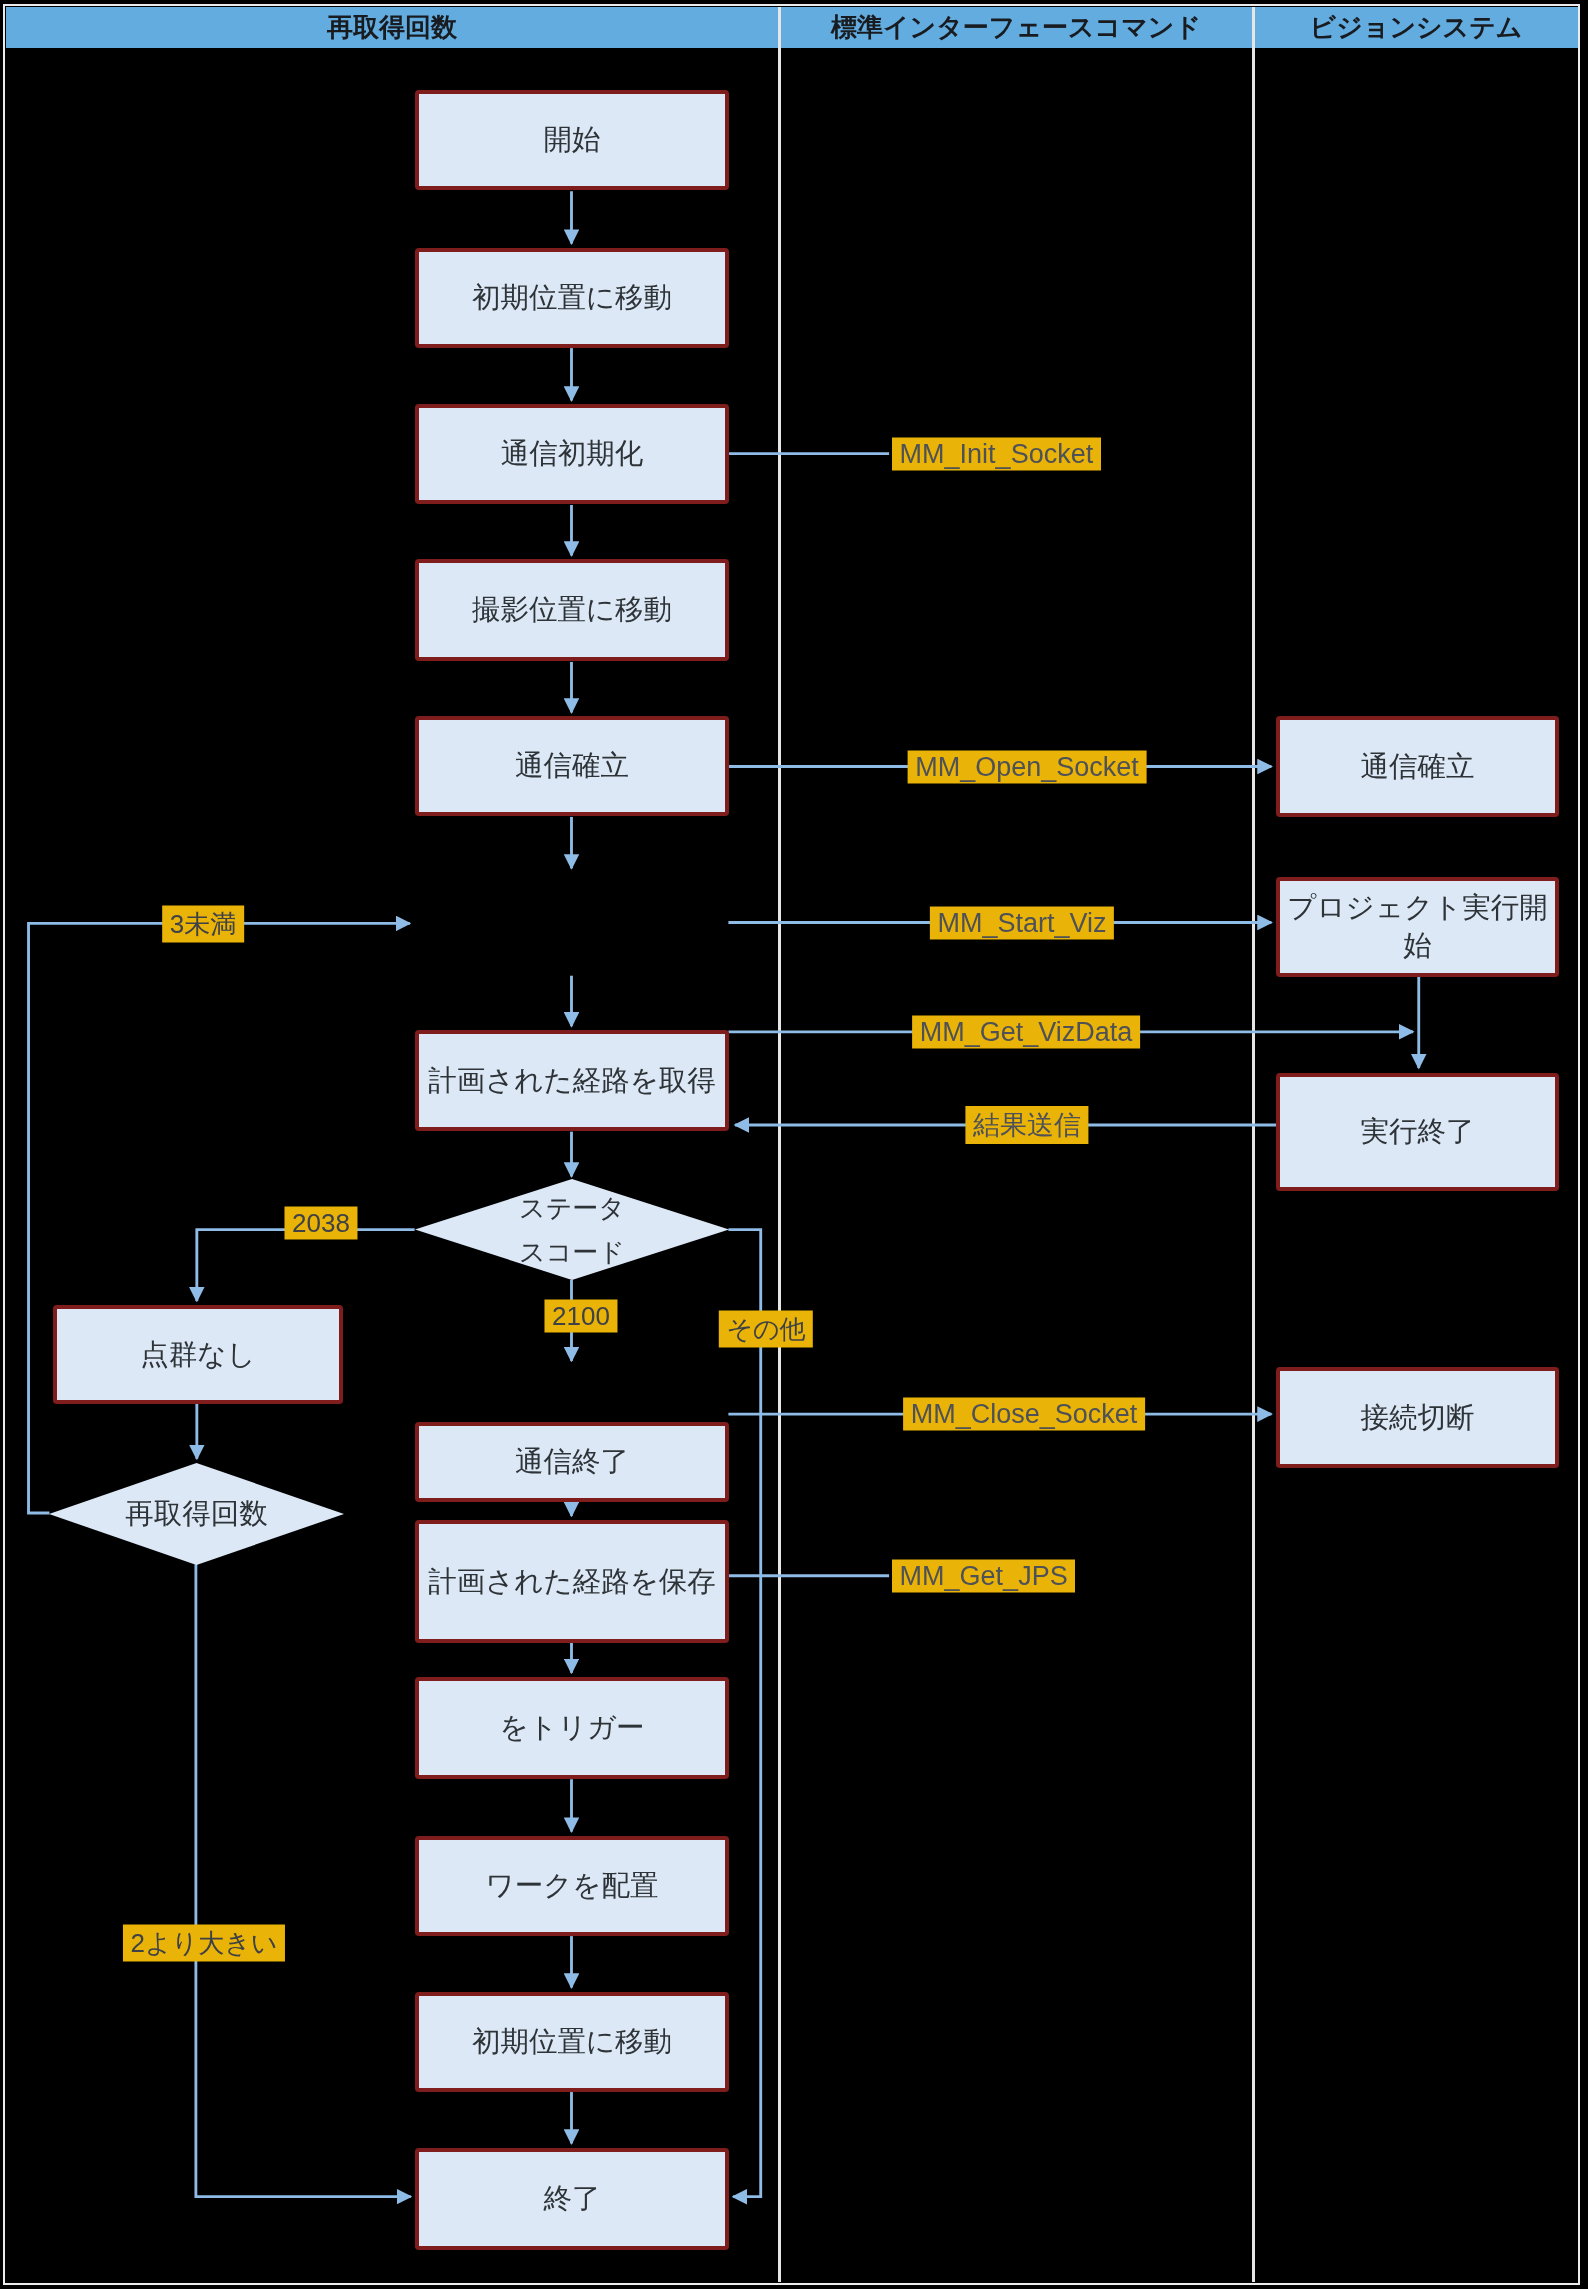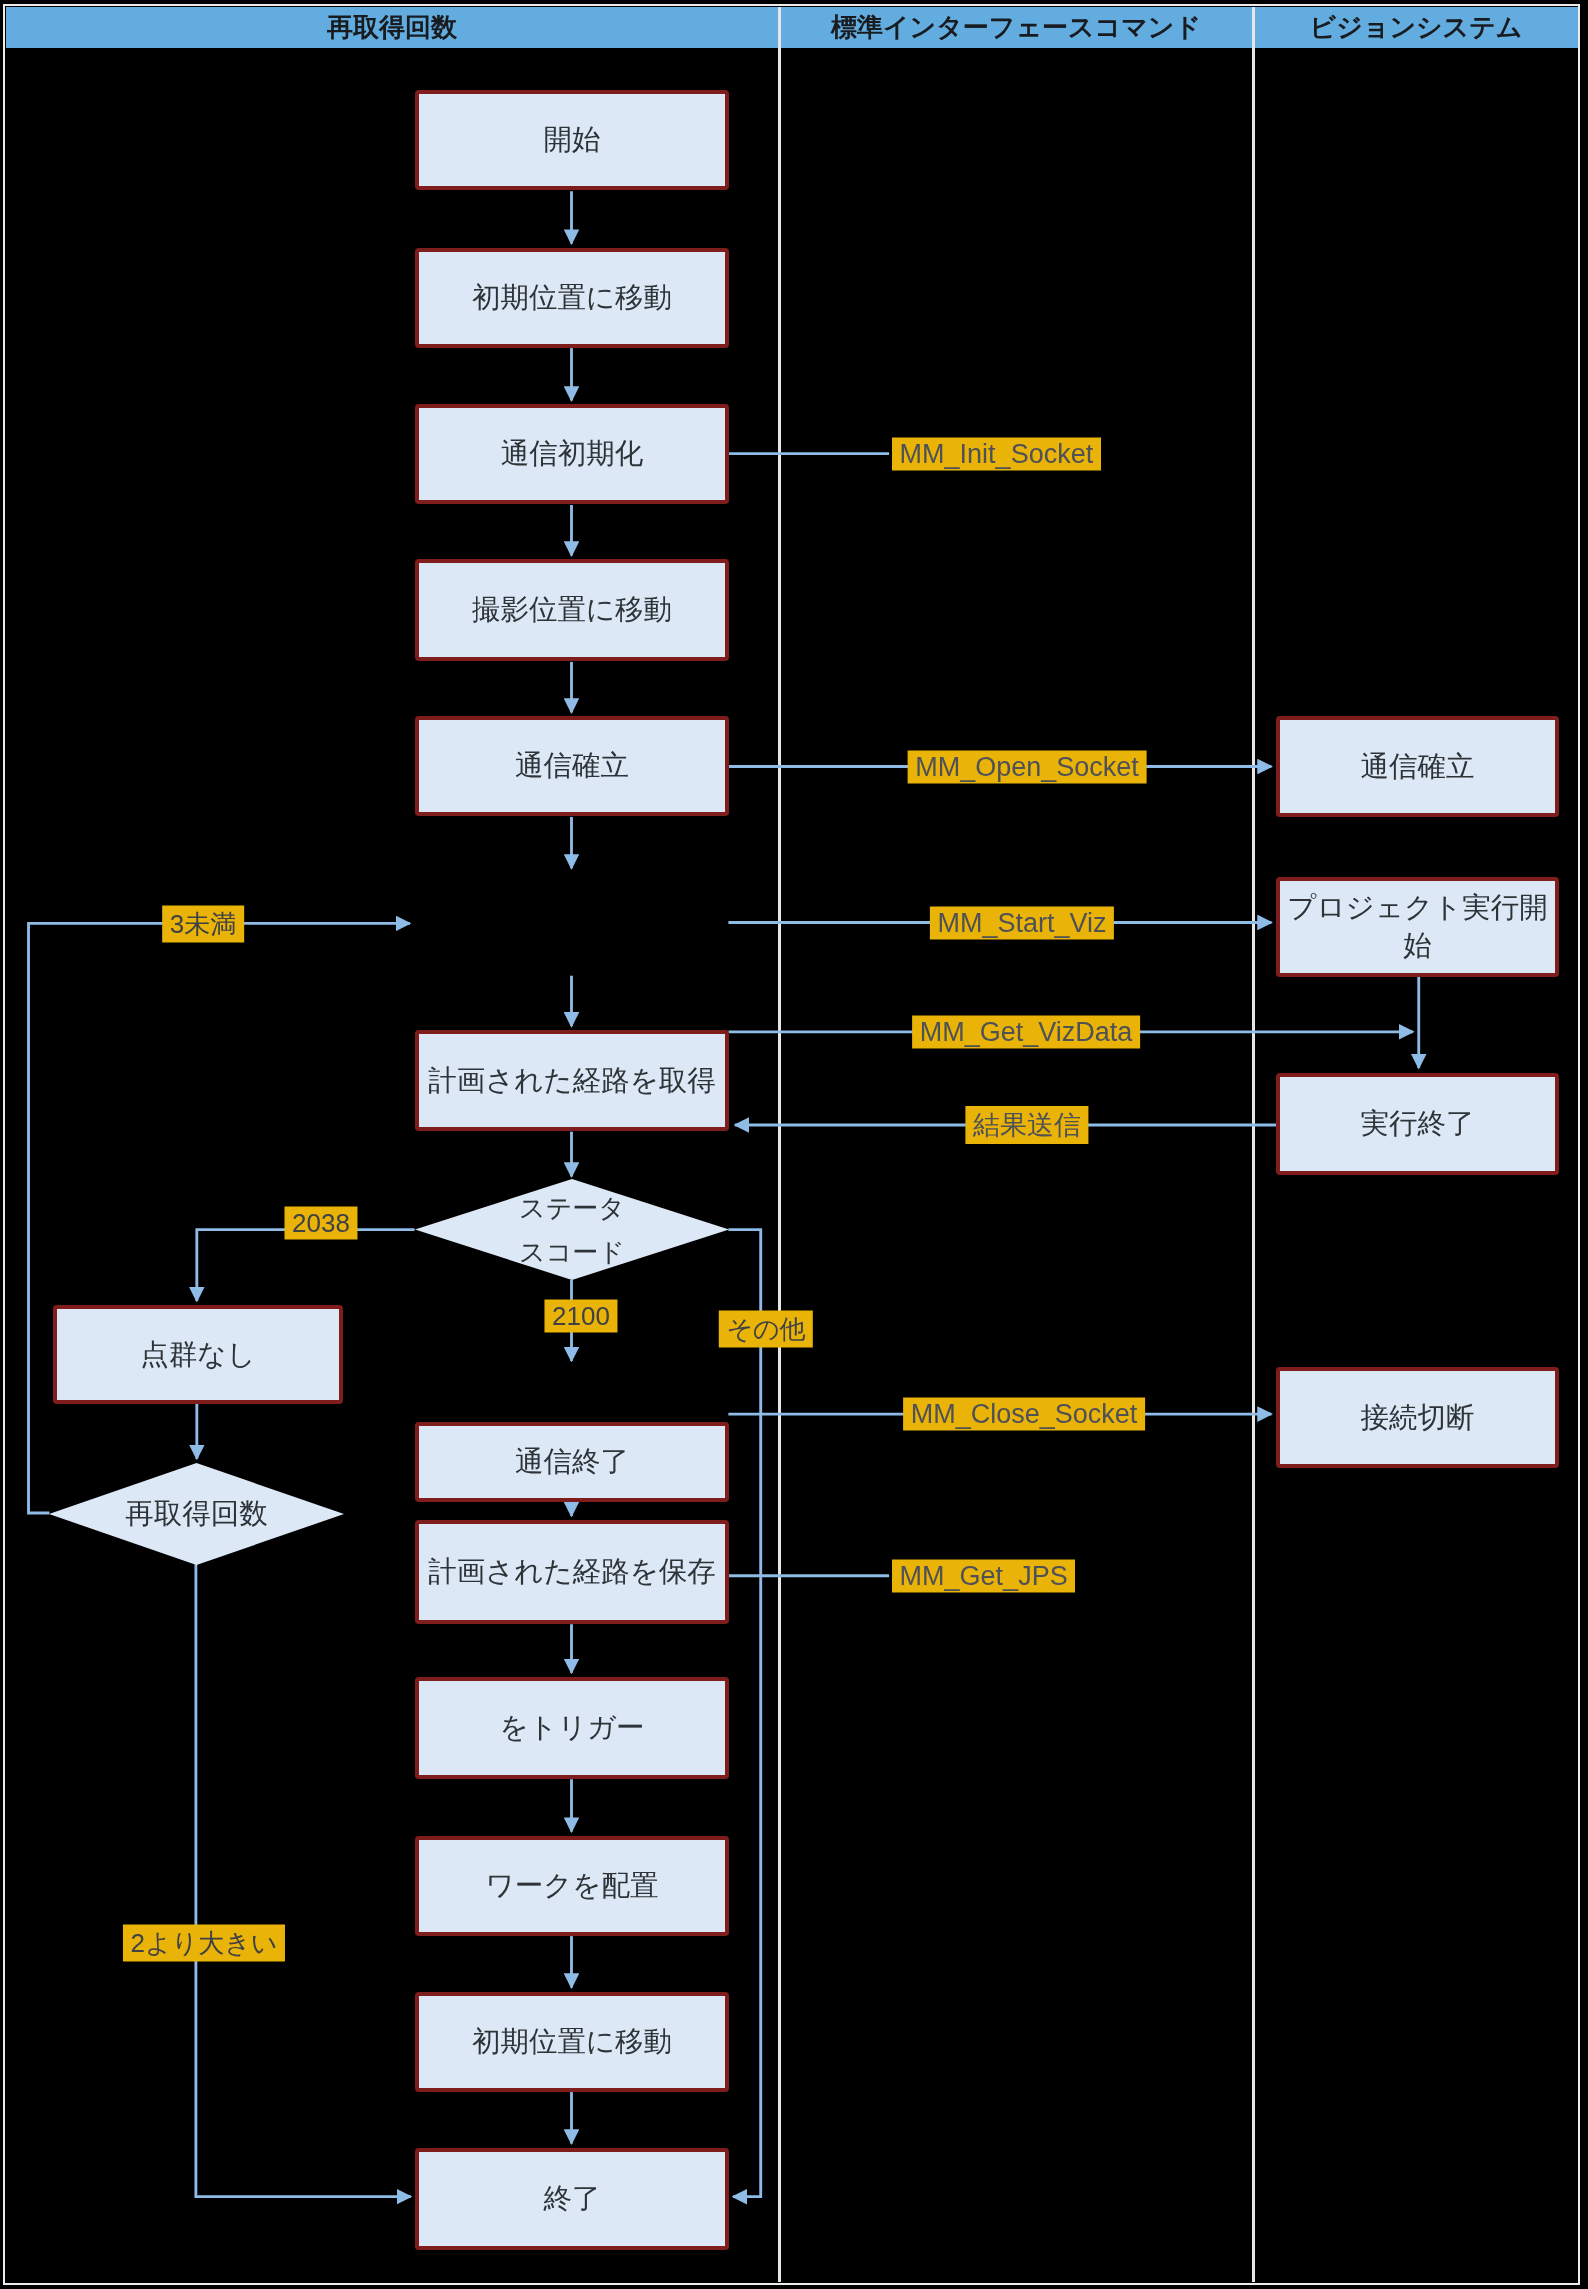--- a/index.html
+++ b/index.html
@@ -82,29 +82,29 @@
   <div class="node box" style="left:415px;top:559px;width:314px;height:102px;">撮影位置に移動</div>
   <div class="node box" style="left:415px;top:716px;width:314px;height:100px;">通信確立</div>
   <div class="node box" style="left:415px;top:1030px;width:314px;height:101px;">計画された経路を取得</div>
   <div class="node diamond status" style="left:415px;top:1179px;width:314px;height:101px;">
     <span>ステータ</span>
     <span>スコード</span>
   </div>
   <div class="node box" style="left:53px;top:1305px;width:290px;height:99px;">点群なし</div>
   <div class="node diamond" style="left:49px;top:1463px;width:295px;height:102px;">再取得回数</div>
   <div class="node box" style="left:415px;top:1422px;width:314px;height:80px;">通信終了</div>
-  <div class="node box" style="left:415px;top:1520px;width:314px;height:104px;">計画された経路を保存</div>
+  <div class="node box" style="left:415px;top:1520px;width:314px;height:123px;">計画された経路を保存</div>
   <div class="node box" style="left:415px;top:1677px;width:314px;height:102px;">をトリガー</div>
   <div class="node box" style="left:415px;top:1836px;width:314px;height:100px;">ワークを配置</div>
   <div class="node box" style="left:415px;top:1992px;width:314px;height:100px;">初期位置に移動</div>
   <div class="node box" style="left:415px;top:2148px;width:314px;height:102px;">終了</div>
 
   <div class="node box" style="left:1276px;top:716px;width:283px;height:101px;">通信確立</div>
   <div class="node box" style="left:1276px;top:877px;width:283px;height:100px;">プロジェクト実行開始</div>
-  <div class="node box" style="left:1276px;top:1073px;width:283px;height:102px;">実行終了</div>
+  <div class="node box" style="left:1276px;top:1073px;width:283px;height:118px;">実行終了</div>
   <div class="node box" style="left:1276px;top:1367px;width:283px;height:101px;">接続切断</div>
 
   <div class="edge-label cmd-label left-anchor" style="left:892px;top:454px;">MM_Init_Socket</div>
   <div class="edge-label cmd-label" style="left:1027px;top:767px;">MM_Open_Socket</div>
   <div class="edge-label cmd-label" style="left:1022px;top:923px;">MM_Start_Viz</div>
   <div class="edge-label cmd-label" style="left:1026px;top:1032px;">MM_Get_VizData</div>
   <div class="edge-label cmd-label" style="left:1027px;top:1125px;">結果送信</div>
   <div class="edge-label cmd-label" style="left:1024px;top:1414px;">MM_Close_Socket</div>
   <div class="edge-label cmd-label left-anchor" style="left:892px;top:1576px;">MM_Get_JPS</div>
 

